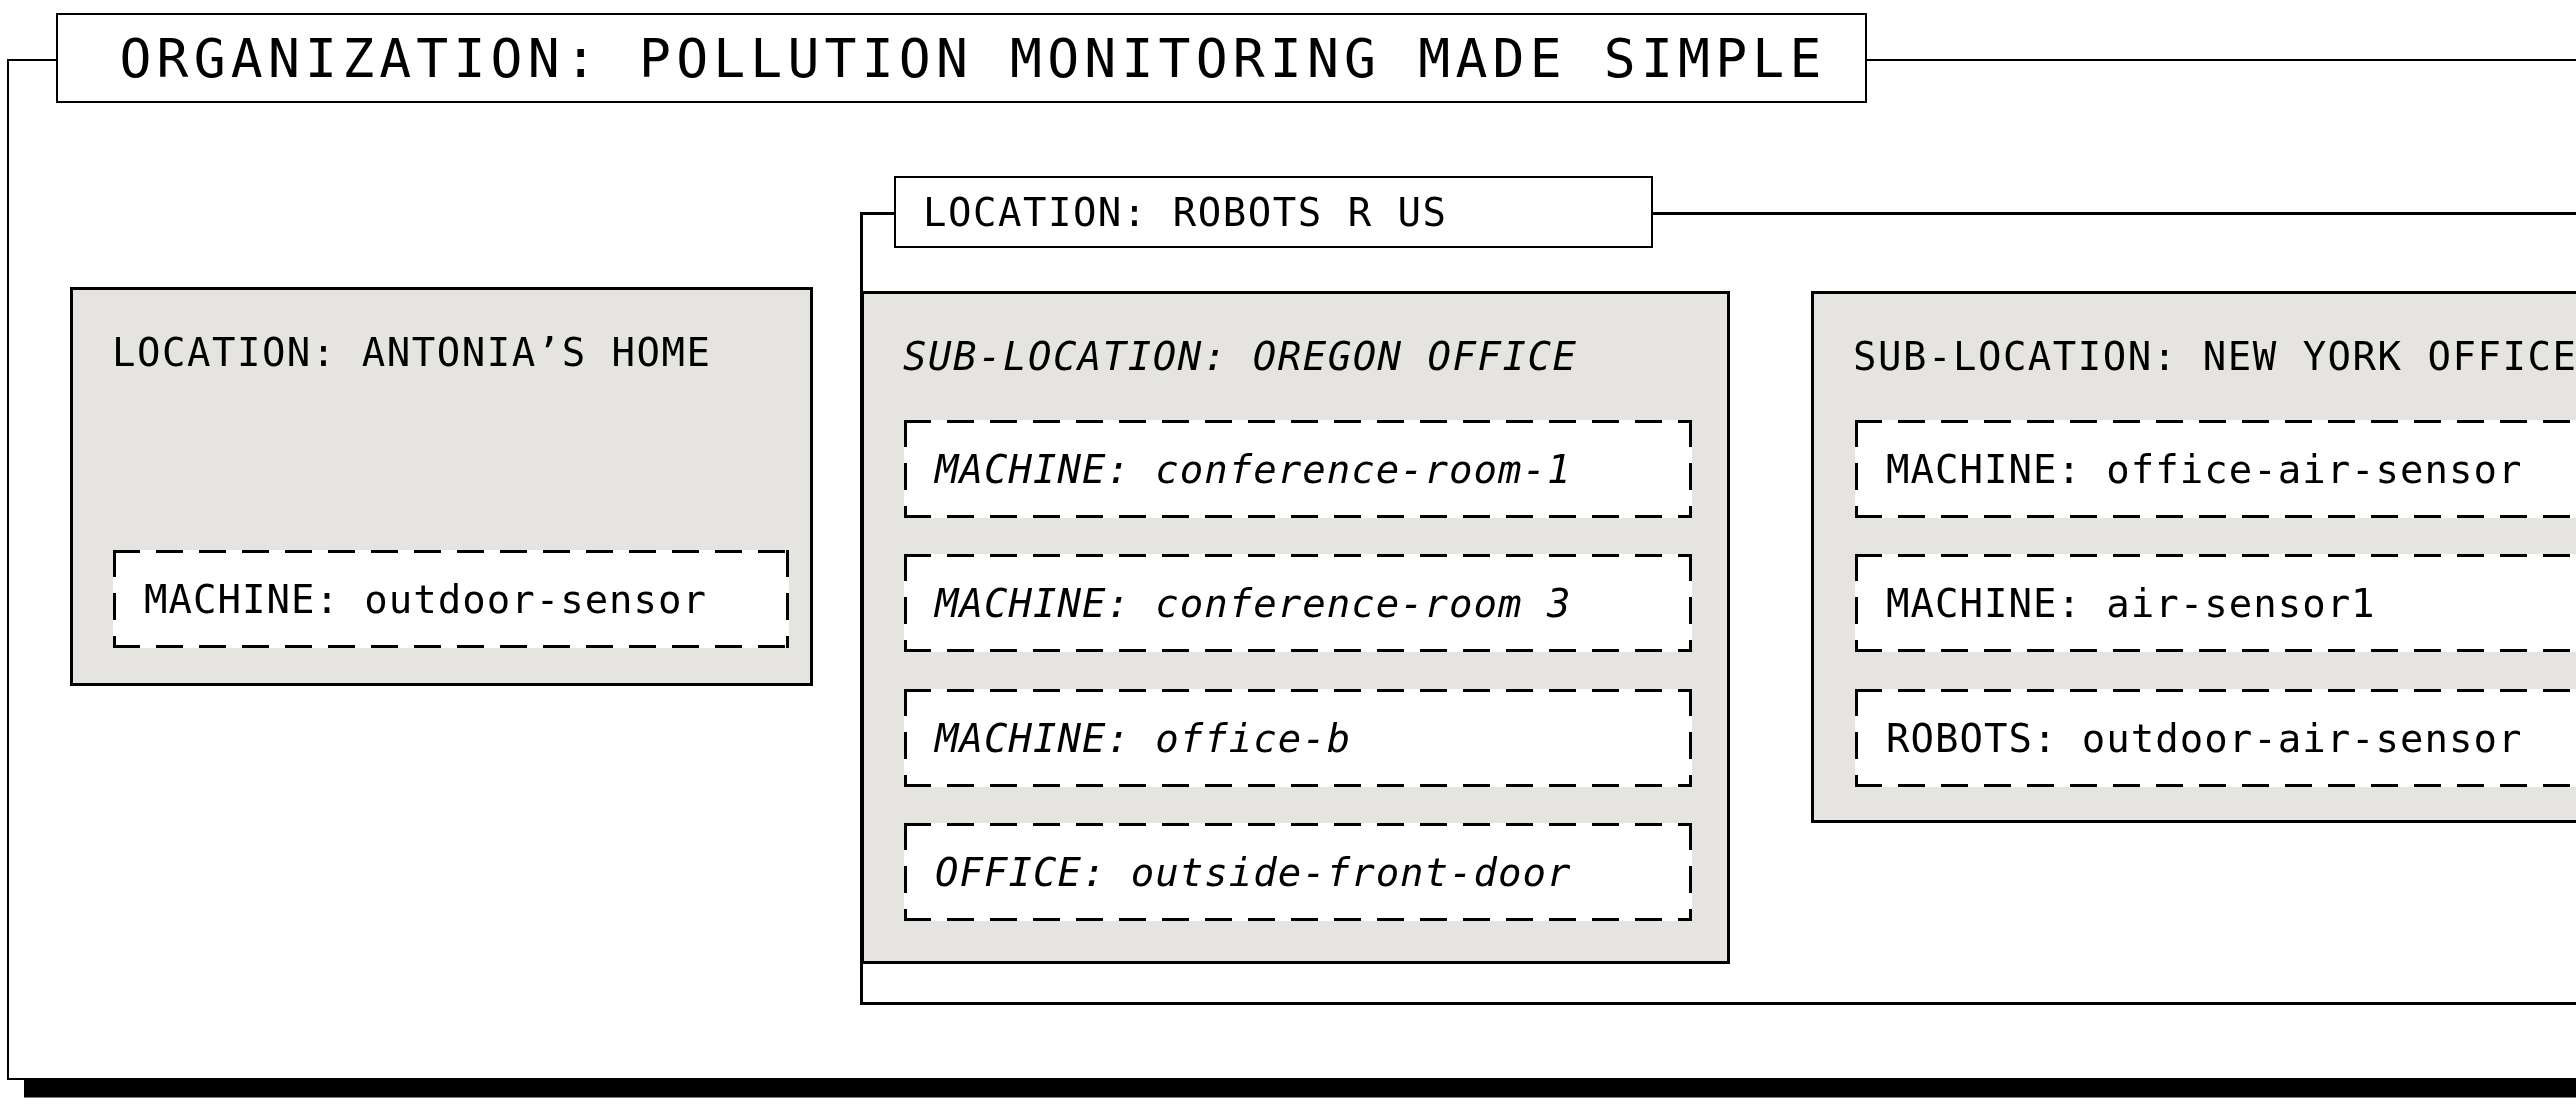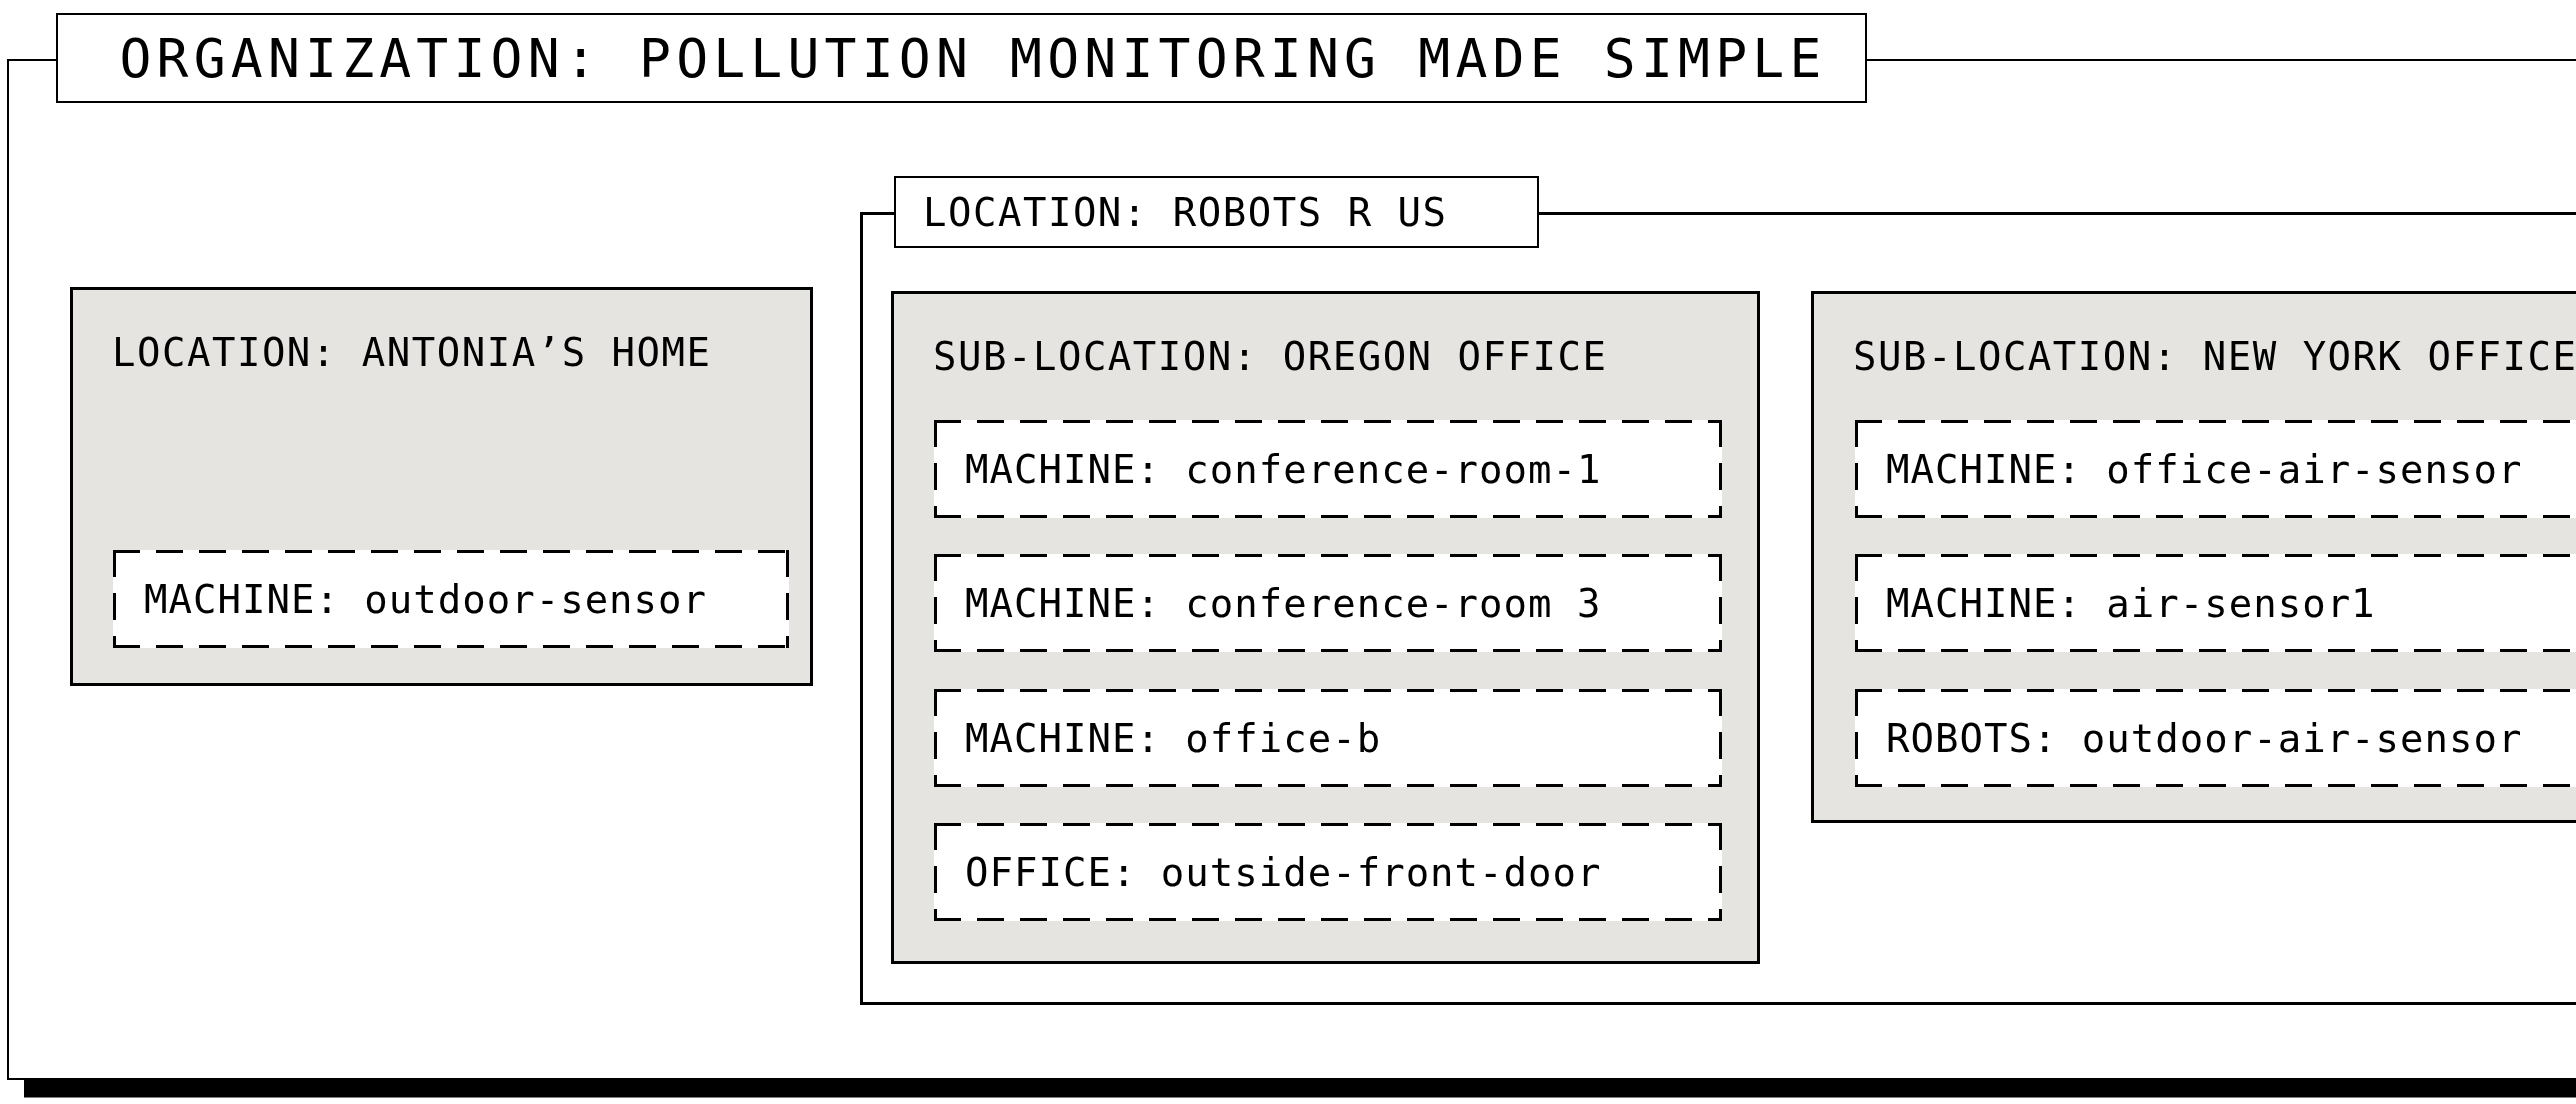--- a/index.html
+++ b/index.html
@@ -37,21 +37,21 @@
   .plaque.org-title {
     left: 56px; top: 13px;
     width: 1811px; height: 90px;
     padding-left: 23px;
     font-size: 53px;
     letter-spacing: 5.2px;
     justify-content: center;
   }
   .plaque.robots-title {
     left: 894px; top: 176px;
-    width: 645px; height: 72px;
+    width: 759px; height: 72px;
     padding-left: 27px;
     font-size: 39px;
     letter-spacing: 1.5px;
   }
 
   
   .robots-box {
     position: absolute;
     left: 860px; top: 212px;
     width: 1904px; height: 793px;
@@ -67,21 +67,21 @@
   }
   .section .section-label {
     display: block;
     padding-top: 40px;
     padding-left: 39px;
     font-size: 39px;
     letter-spacing: 1.5px;
     white-space: nowrap;
   }
   .section.antonia { left: 70px;  top: 287px; width: 743px; height: 399px;  }
-  .section.oregon  { left: 891px; top: 291px; width: 869px; height: 673px; }
+  .section.oregon  { left: 861px; top: 291px; width: 869px; height: 673px; font-style: italic; }
   .section.newyork { left: 1811px; top: 291px; width: 911px; height: 532px; }
 
   
   .machine {
     position: absolute;
     height: 98px;
     background-color: #ffffff;
     background-image:
       repeating-linear-gradient(90deg,  #000 0 27px, transparent 27px 43px),
       repeating-linear-gradient(90deg,  #000 0 27px, transparent 27px 43px),

